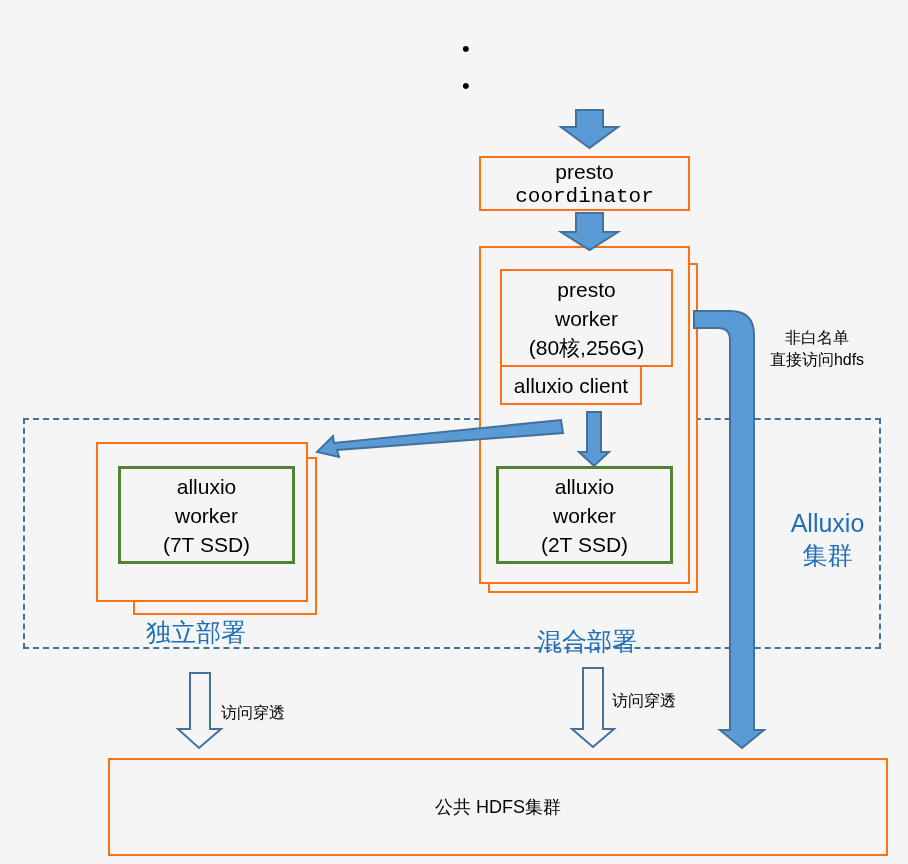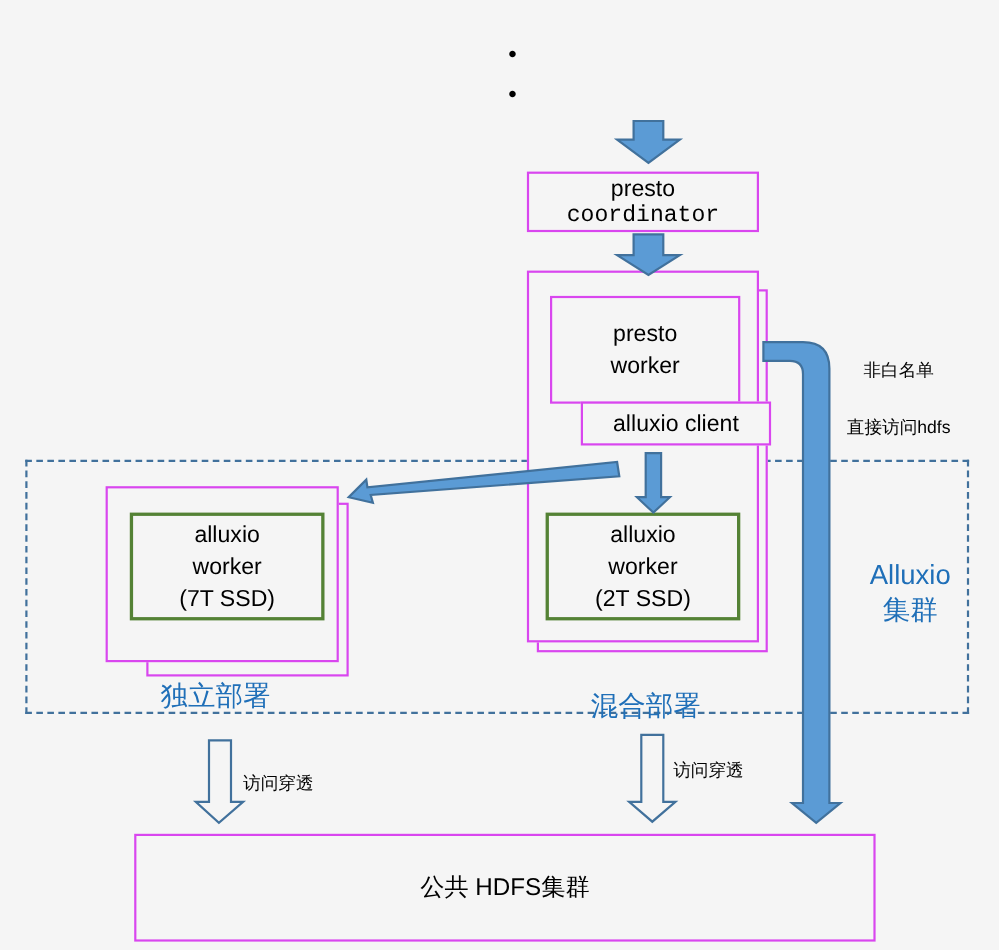--- a/index.html
+++ b/index.html
@@ -1,28 +1,28 @@
 <!DOCTYPE html>
 <html><head>
   <meta charset="utf-8">
   <style>
     html, body { margin: 0; padding: 0; }
     body { width: 908px; height: 864px; background: #f5f5f5; position: relative; overflow: hidden;
            font-family: "Liberation Sans", "DejaVu Sans", sans-serif; color: #000; }
     .abs { position: absolute; }
-    .box { position: absolute; box-sizing: border-box; border: 2px solid #d946ef; background: #f5f5f5; }
+    .box { position: absolute; box-sizing: border-box; border: 2px solid #f97316; background: #f5f5f5; }
     .gbox { position: absolute; box-sizing: border-box; border: 3px solid #548235; background: #f5f5f5; }
     .center-text { display: flex; flex-direction: column; align-items: center; justify-content: center; text-align: center; }
     .lbl { font-size: 21px; line-height: 29px; }
     svg.overlay { position: absolute; left: 0; top: 0; }
     .bullets { left: 462px; top: 30px; font-size: 26px; line-height: 37px; }
     .bullets .row { display: flex; align-items: center; }
     .bullets .dot { width: 38px; font-size: 22px; }
     .blue-label { color: #1f6fb8; font-size: 25px; }
-    .small-note { font-size: 16px; line-height: 22px; gap: 30px; }
+    .small-note { font-size: 16px; line-height: 22px; }
   </style>
 </head>
 <body>
 
 <div class="abs bullets">
   <div class="row">
     <span class="dot">•</span>
   </div>
   <div class="row">
     <span class="dot">•</span>
@@ -35,22 +35,23 @@
   <span>presto</span>
   <span style="margin-top:-4px;font-family:Liberation Mono, monospace;">coordinator</span>
 </div>
 
 <div class="box" style="left:488px; top:263px; width:210px; height:330px;"></div>
 <div class="box" style="left:479px; top:246px; width:211px; height:338px;"></div>
 
 <div class="box center-text lbl" style="left:500px; top:269px; width:173px; height:98px;">
   <span>presto</span>
   <span>worker</span>
+  <span>(80核,256G)</span>
 </div>
-<div class="box center-text lbl" style="left:528px; top:365px; width:173px; height:40px;">
+<div class="box center-text lbl" style="left:500px; top:365px; width:142px; height:40px;">
   <span>alluxio client</span>
 </div>
 
 <div class="gbox center-text lbl" style="left:496px; top:466px; width:177px; height:98px;">
   <span>alluxio</span>
   <span>worker</span>
   <span>(2T SSD)</span>
 </div>
 
 <div class="box" style="left:133px; top:457px; width:184px; height:158px;"></div>
@@ -69,21 +70,21 @@
 </div>
 
 <div class="abs small-note center-text" style="left:762px; top:327px; width:110px;">
   <span>非白名单</span>
   <span>直接访问hdfs</span>
 </div>
 
 <div class="abs small-note" style="left:221px; top:702px;">访问穿透</div>
 <div class="abs small-note" style="left:612px; top:690px;">访问穿透</div>
 
-<div class="box center-text" style="left:108px; top:758px; width:674px; height:98px; font-size:22px;margin-left:14px;">
+<div class="box center-text" style="left:108px; top:758px; width:780px; height:98px; font-size:18px;">
   <span>公共 HDFS集群</span>
 </div>
 
 <svg class="overlay" width="908" height="864">
 
   <polygon points="576,110 603,110 603,127 618,127 589.5,148 561,127 576,127" fill="#5b9bd5" stroke="#41719c" stroke-width="2"></polygon>
 
   <polygon points="576,213 603,213 603,232 618,232 589.5,250 561,232 576,232" fill="#5b9bd5" stroke="#41719c" stroke-width="2"></polygon>
 
   <polygon points="587,412 601,412 601,452 609,452 594,466 579,452 587,452" fill="#5b9bd5" stroke="#41719c" stroke-width="2"></polygon>

